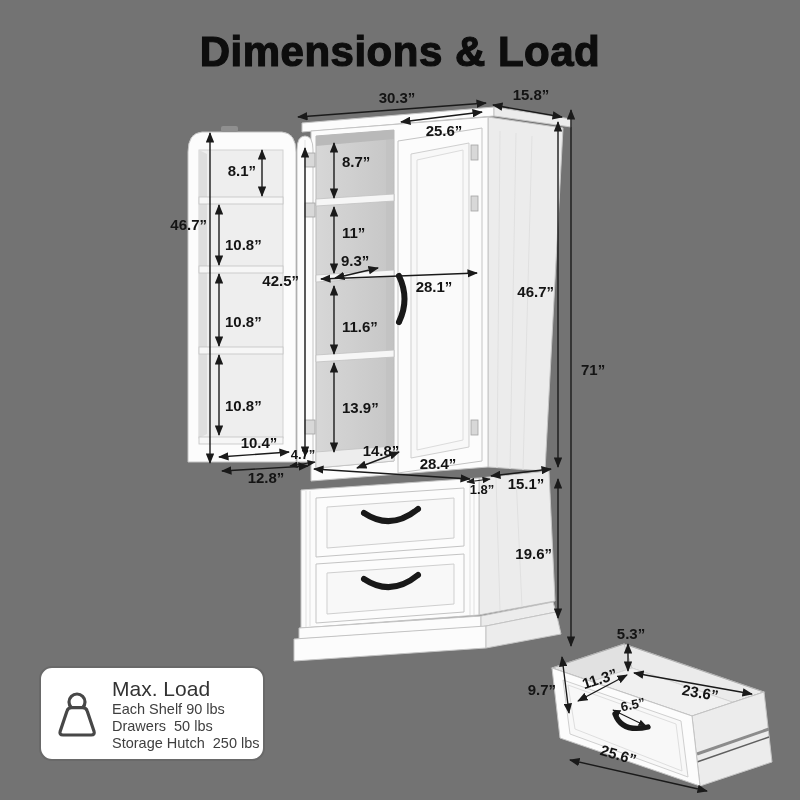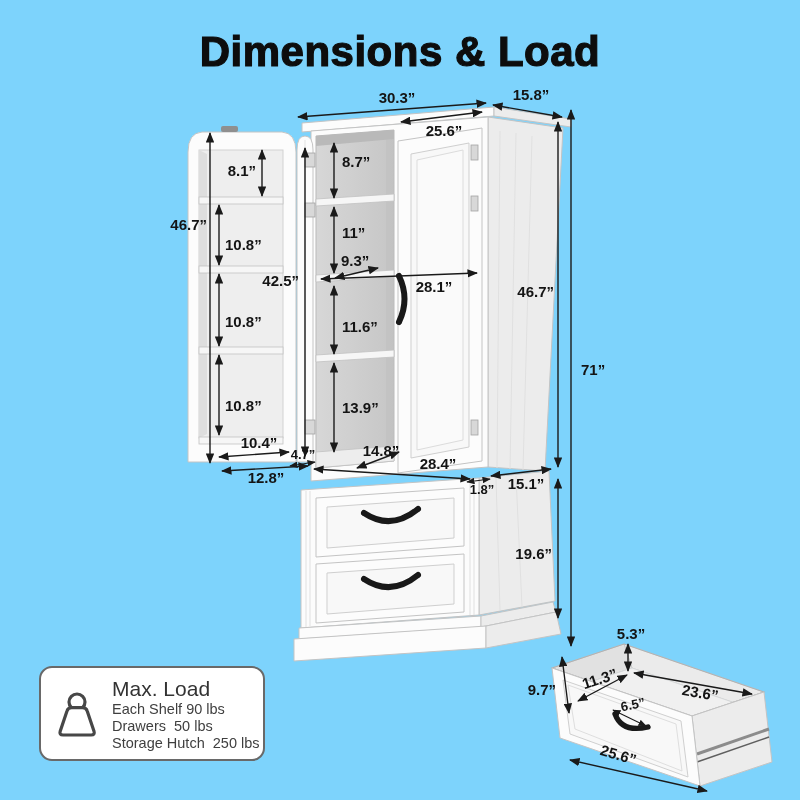--- a/index.html
+++ b/index.html
@@ -1,16 +1,16 @@
 <!DOCTYPE html>
 <html><head>
 <meta charset="utf-8">
 <style>
   html,body{margin:0;padding:0;background:#ffffff;}
-  .page{position:relative;width:800px;height:800px;background:#7dd3fc;overflow:hidden;
+  .page{position:relative;width:800px;height:800px;background:#737373;overflow:hidden;
         font-family:"Liberation Sans", sans-serif;}
   svg{display:block;}
   .title{font:800 42px "Liberation Sans", sans-serif;fill:#0d0d0d;stroke:#0d0d0d;stroke-width:1.2px;letter-spacing:.5px;}
   .dt{font:700 15px "Liberation Sans", sans-serif;fill:#141414;}
   .dts{font:700 13px "Liberation Sans", sans-serif;fill:#141414;}
   .dim{stroke:#1a1a1a;stroke-width:1.4;fill:none;marker-start:url(#ah);marker-end:url(#ah);}
   .dims{stroke:#1a1a1a;stroke-width:1.1;fill:none;marker-start:url(#ah);marker-end:url(#ah);}
   .wood{fill:#fcfcfc;stroke:#c4c4c4;stroke-width:1;}
   .side{fill:#ececec;stroke:#c4c4c4;stroke-width:1;}
   .inner{stroke:#cfcfcf;stroke-width:1;fill:#f8f8f8;}

